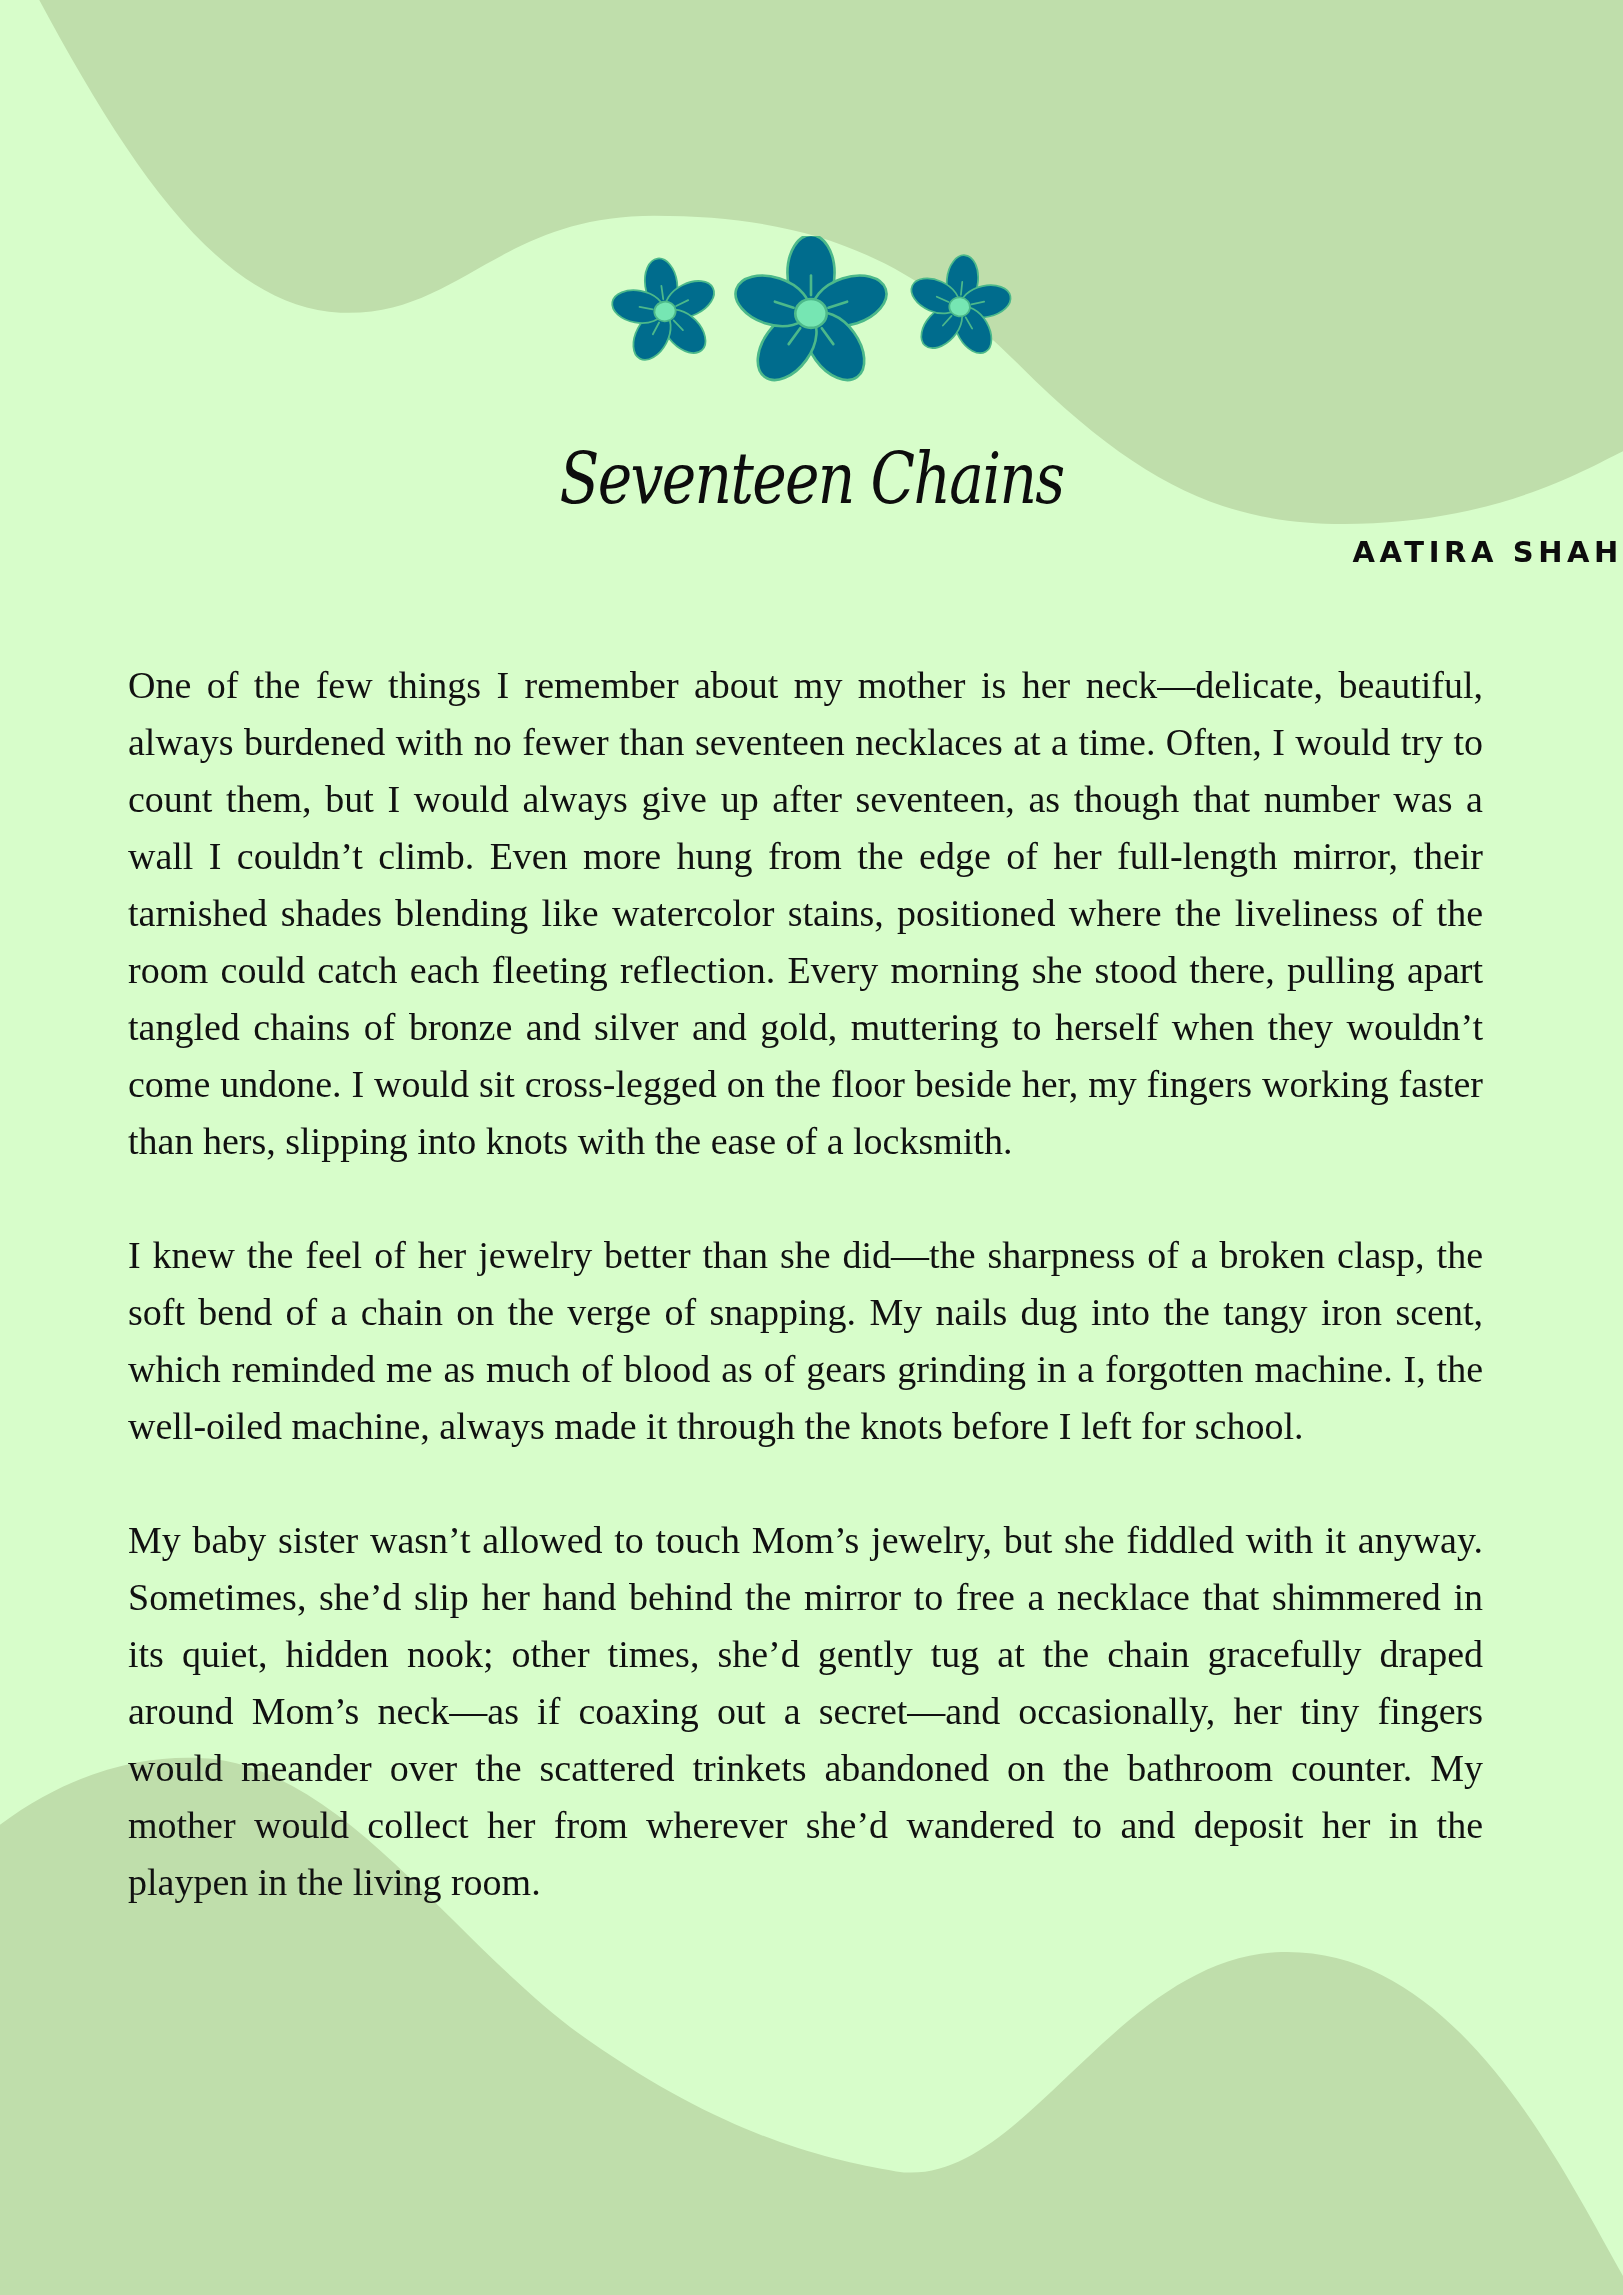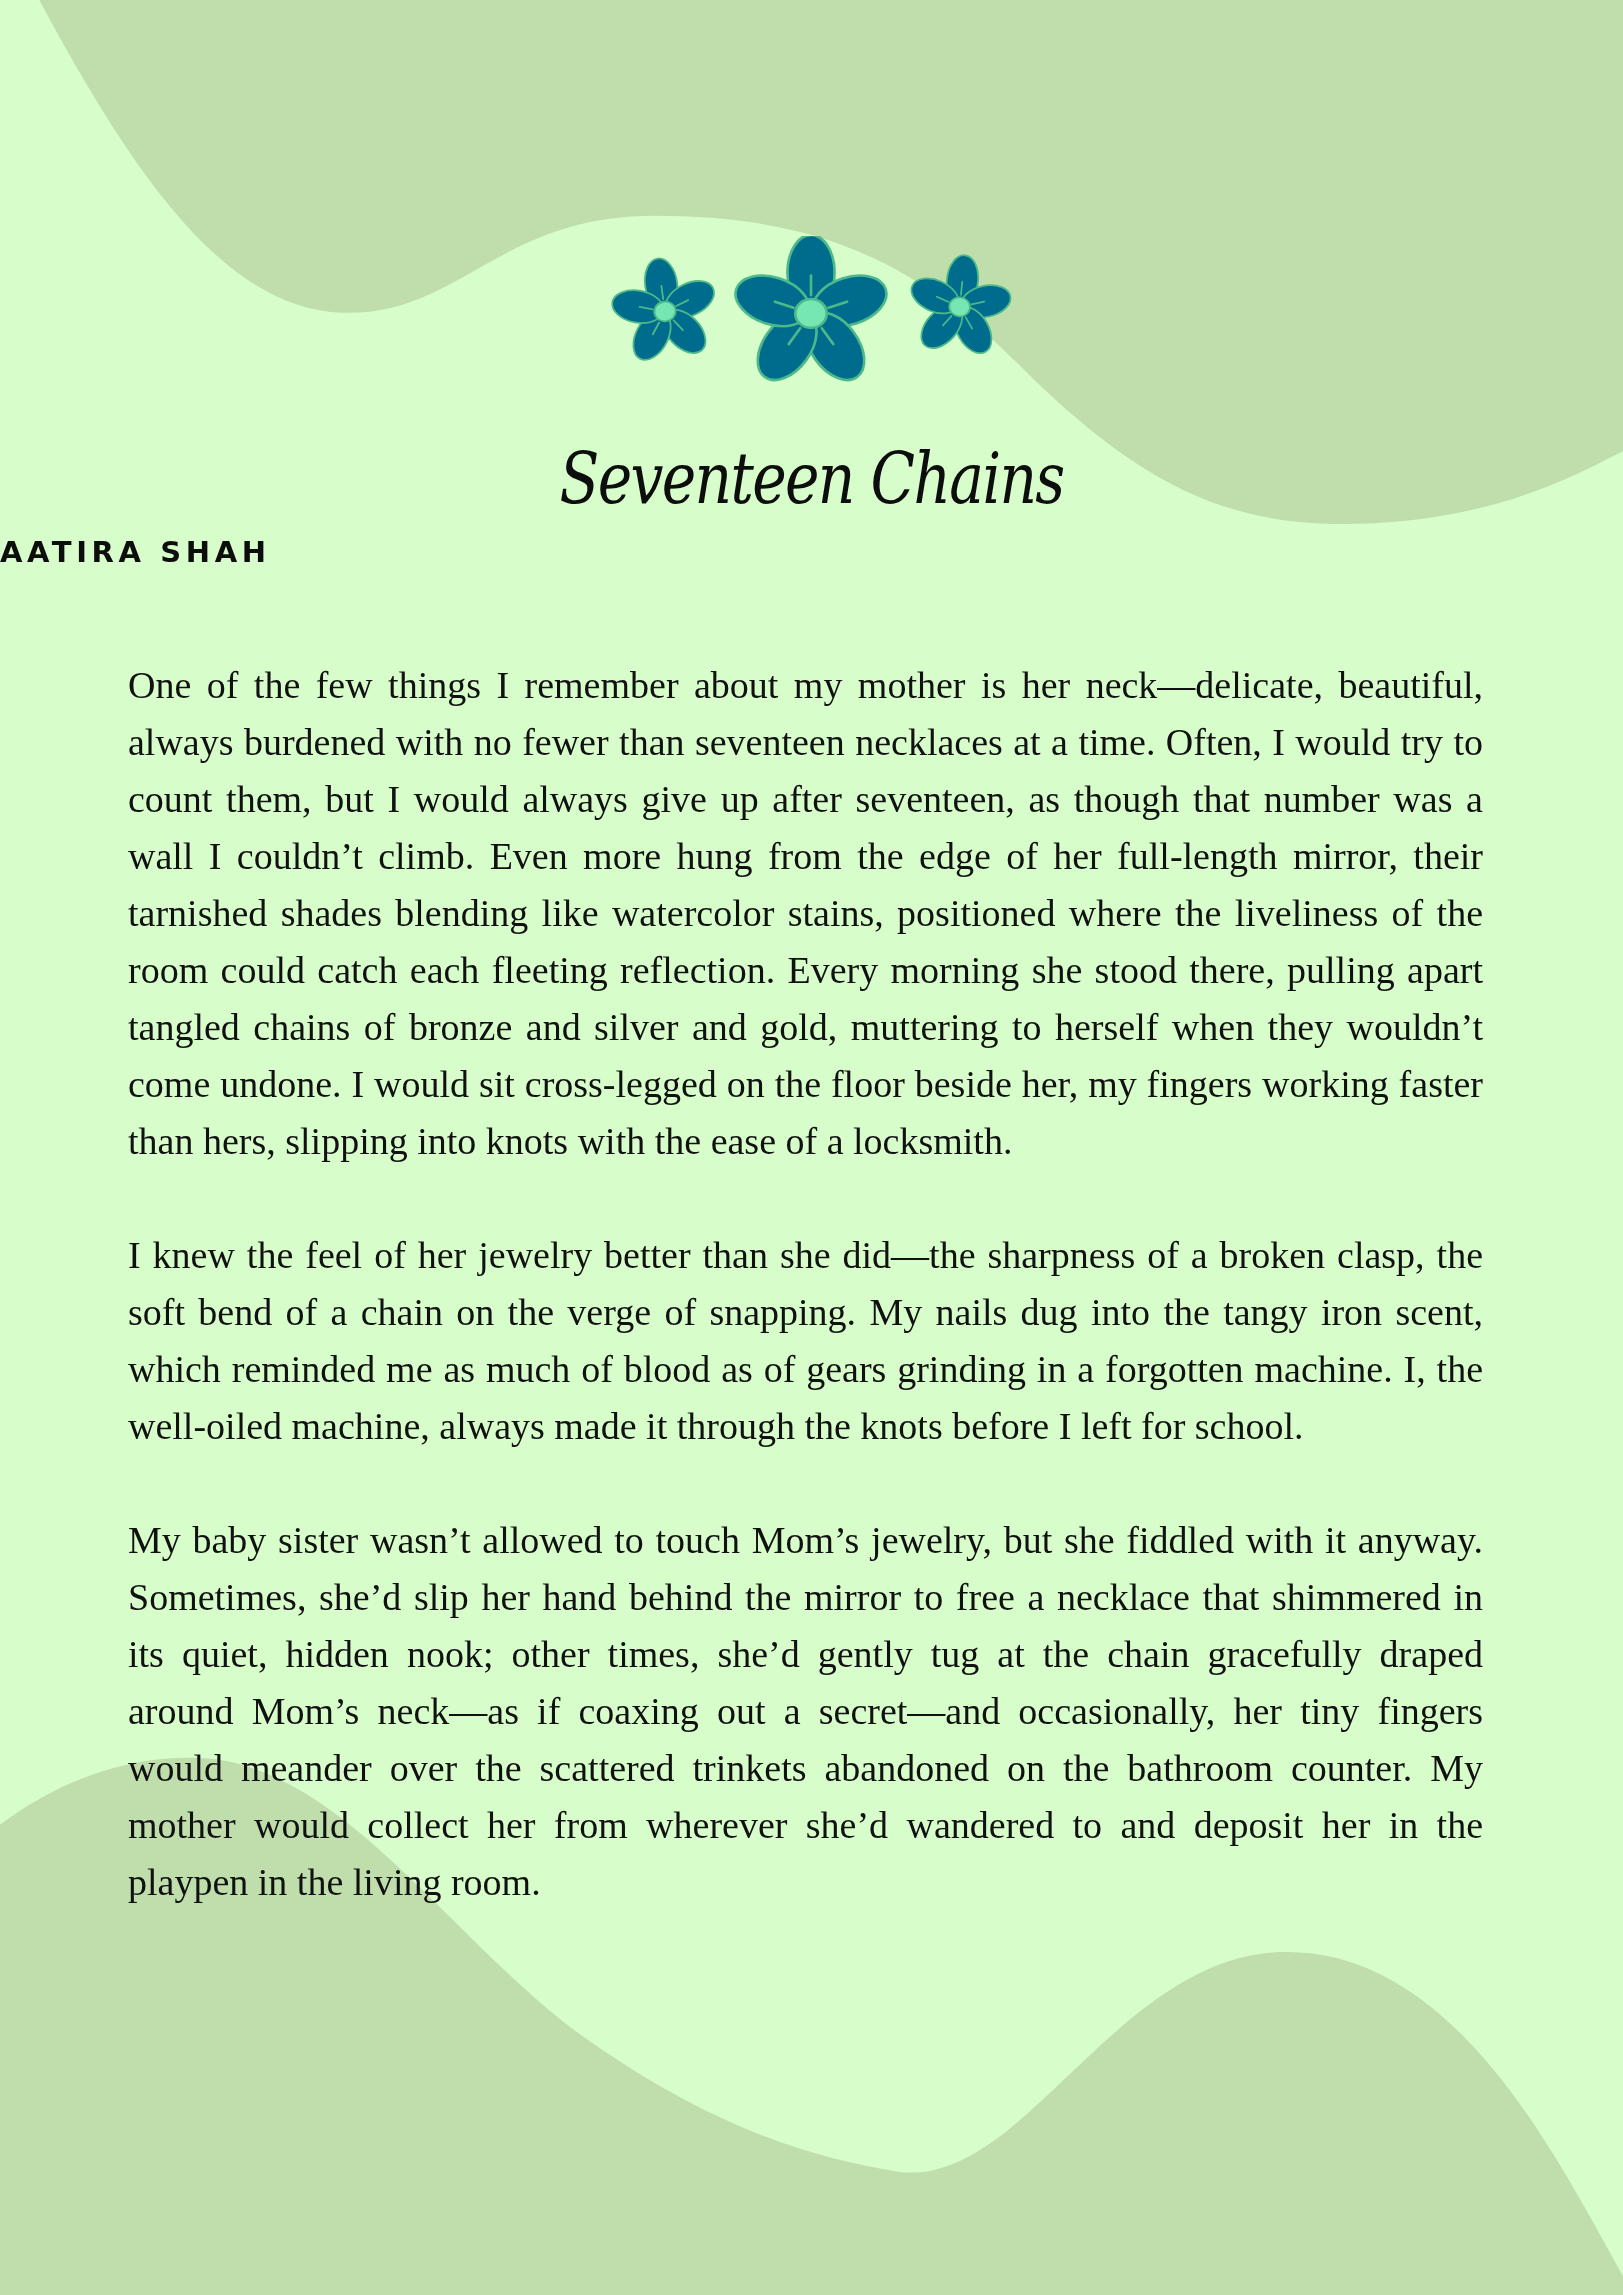--- a/index.html
+++ b/index.html
@@ -10,21 +10,21 @@
   }
   .bg { position: absolute; left: 0; top: 0; width: 1623px; height: 2295px; }
   .flowers { position: absolute; left: 608px; top: 236px; width: 406px; height: 164px; }
   .title {
     position: absolute; left: 0; width: 1623px; top: 437px; text-align: center;
     font-family: "DejaVu Serif", serif; font-style: italic;
     font-size: 71px; color: #0d0d0d; letter-spacing: -2px;
     transform: scaleX(0.82); transform-origin: center;
   }
   .author {
-    position: absolute; left: 0; width: 1623px; top: 535px; text-align: left;
+    position: absolute; left: 0; width: 1623px; top: 535px; text-align: right;
     font-family: "DejaVu Sans", sans-serif; font-weight: bold;
     font-size: 29px; letter-spacing: 4.6px; color: #0d0d0d;
   }
   .body-text {
     position: absolute; left: 128px; width: 1367px; top: 657px;
   }
   .para {
     margin: 0 12px 57px 0;
     font-family: "Liberation Serif", serif;
     font-size: 38px; line-height: 57px; color: #111;

